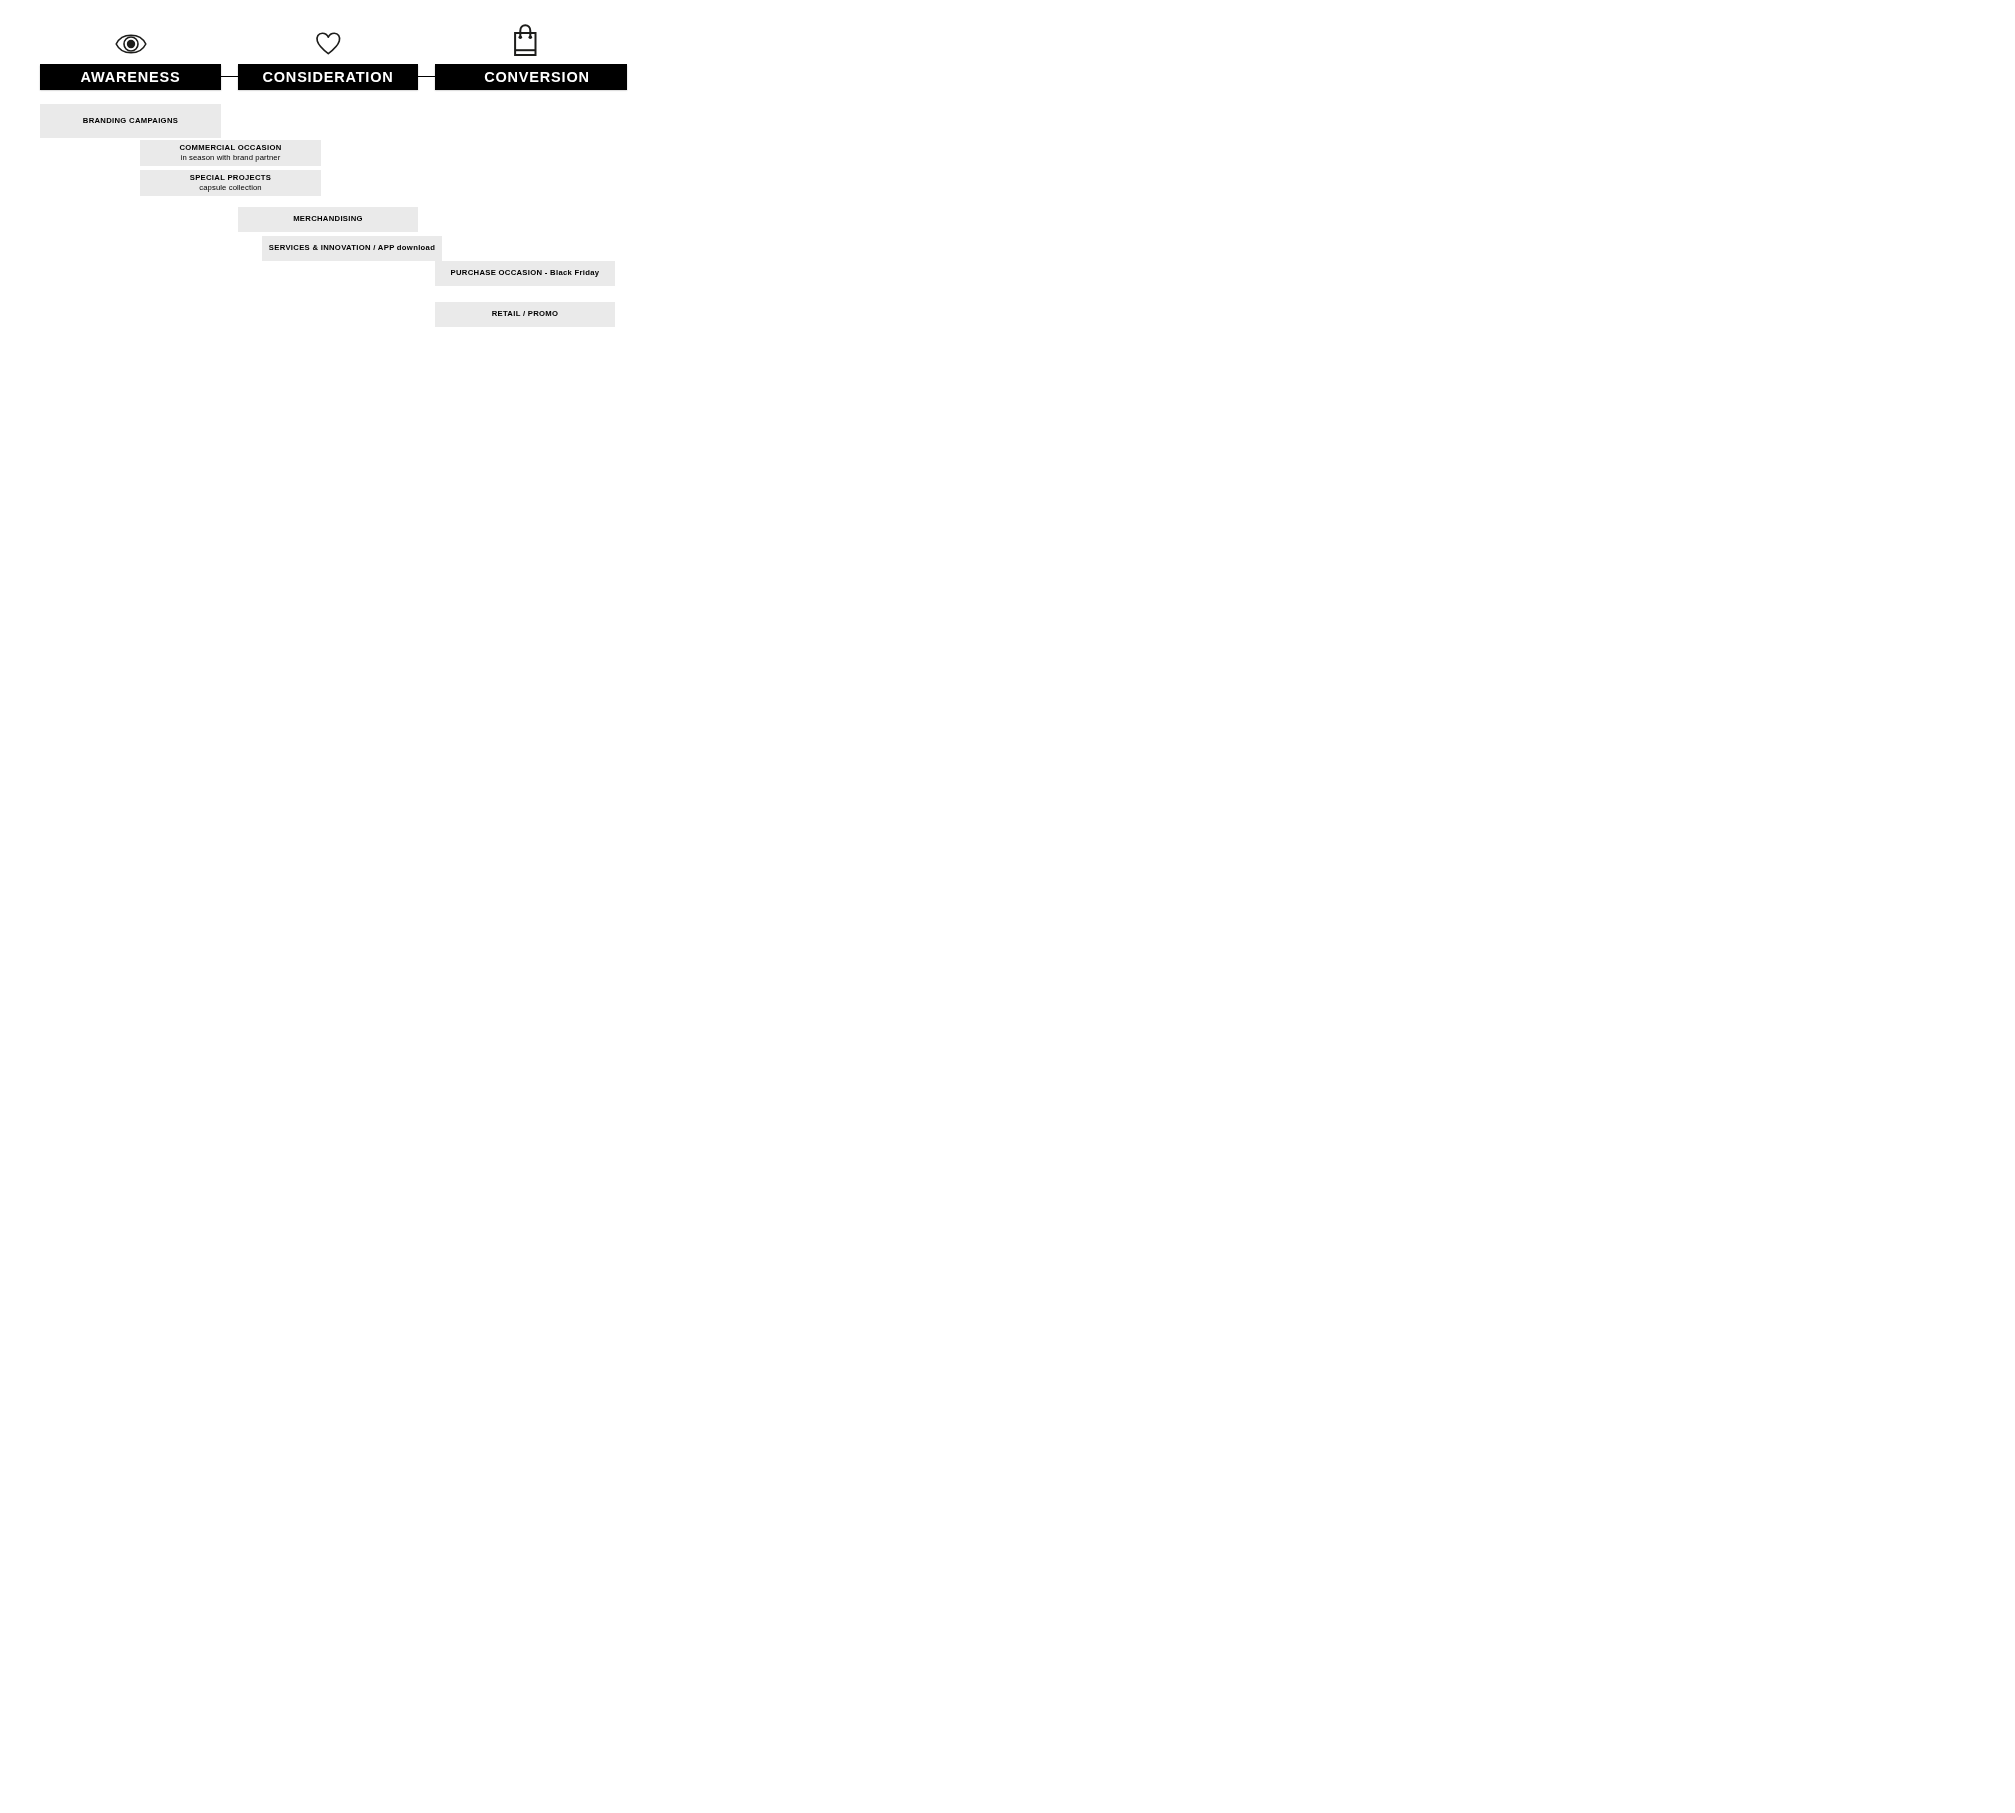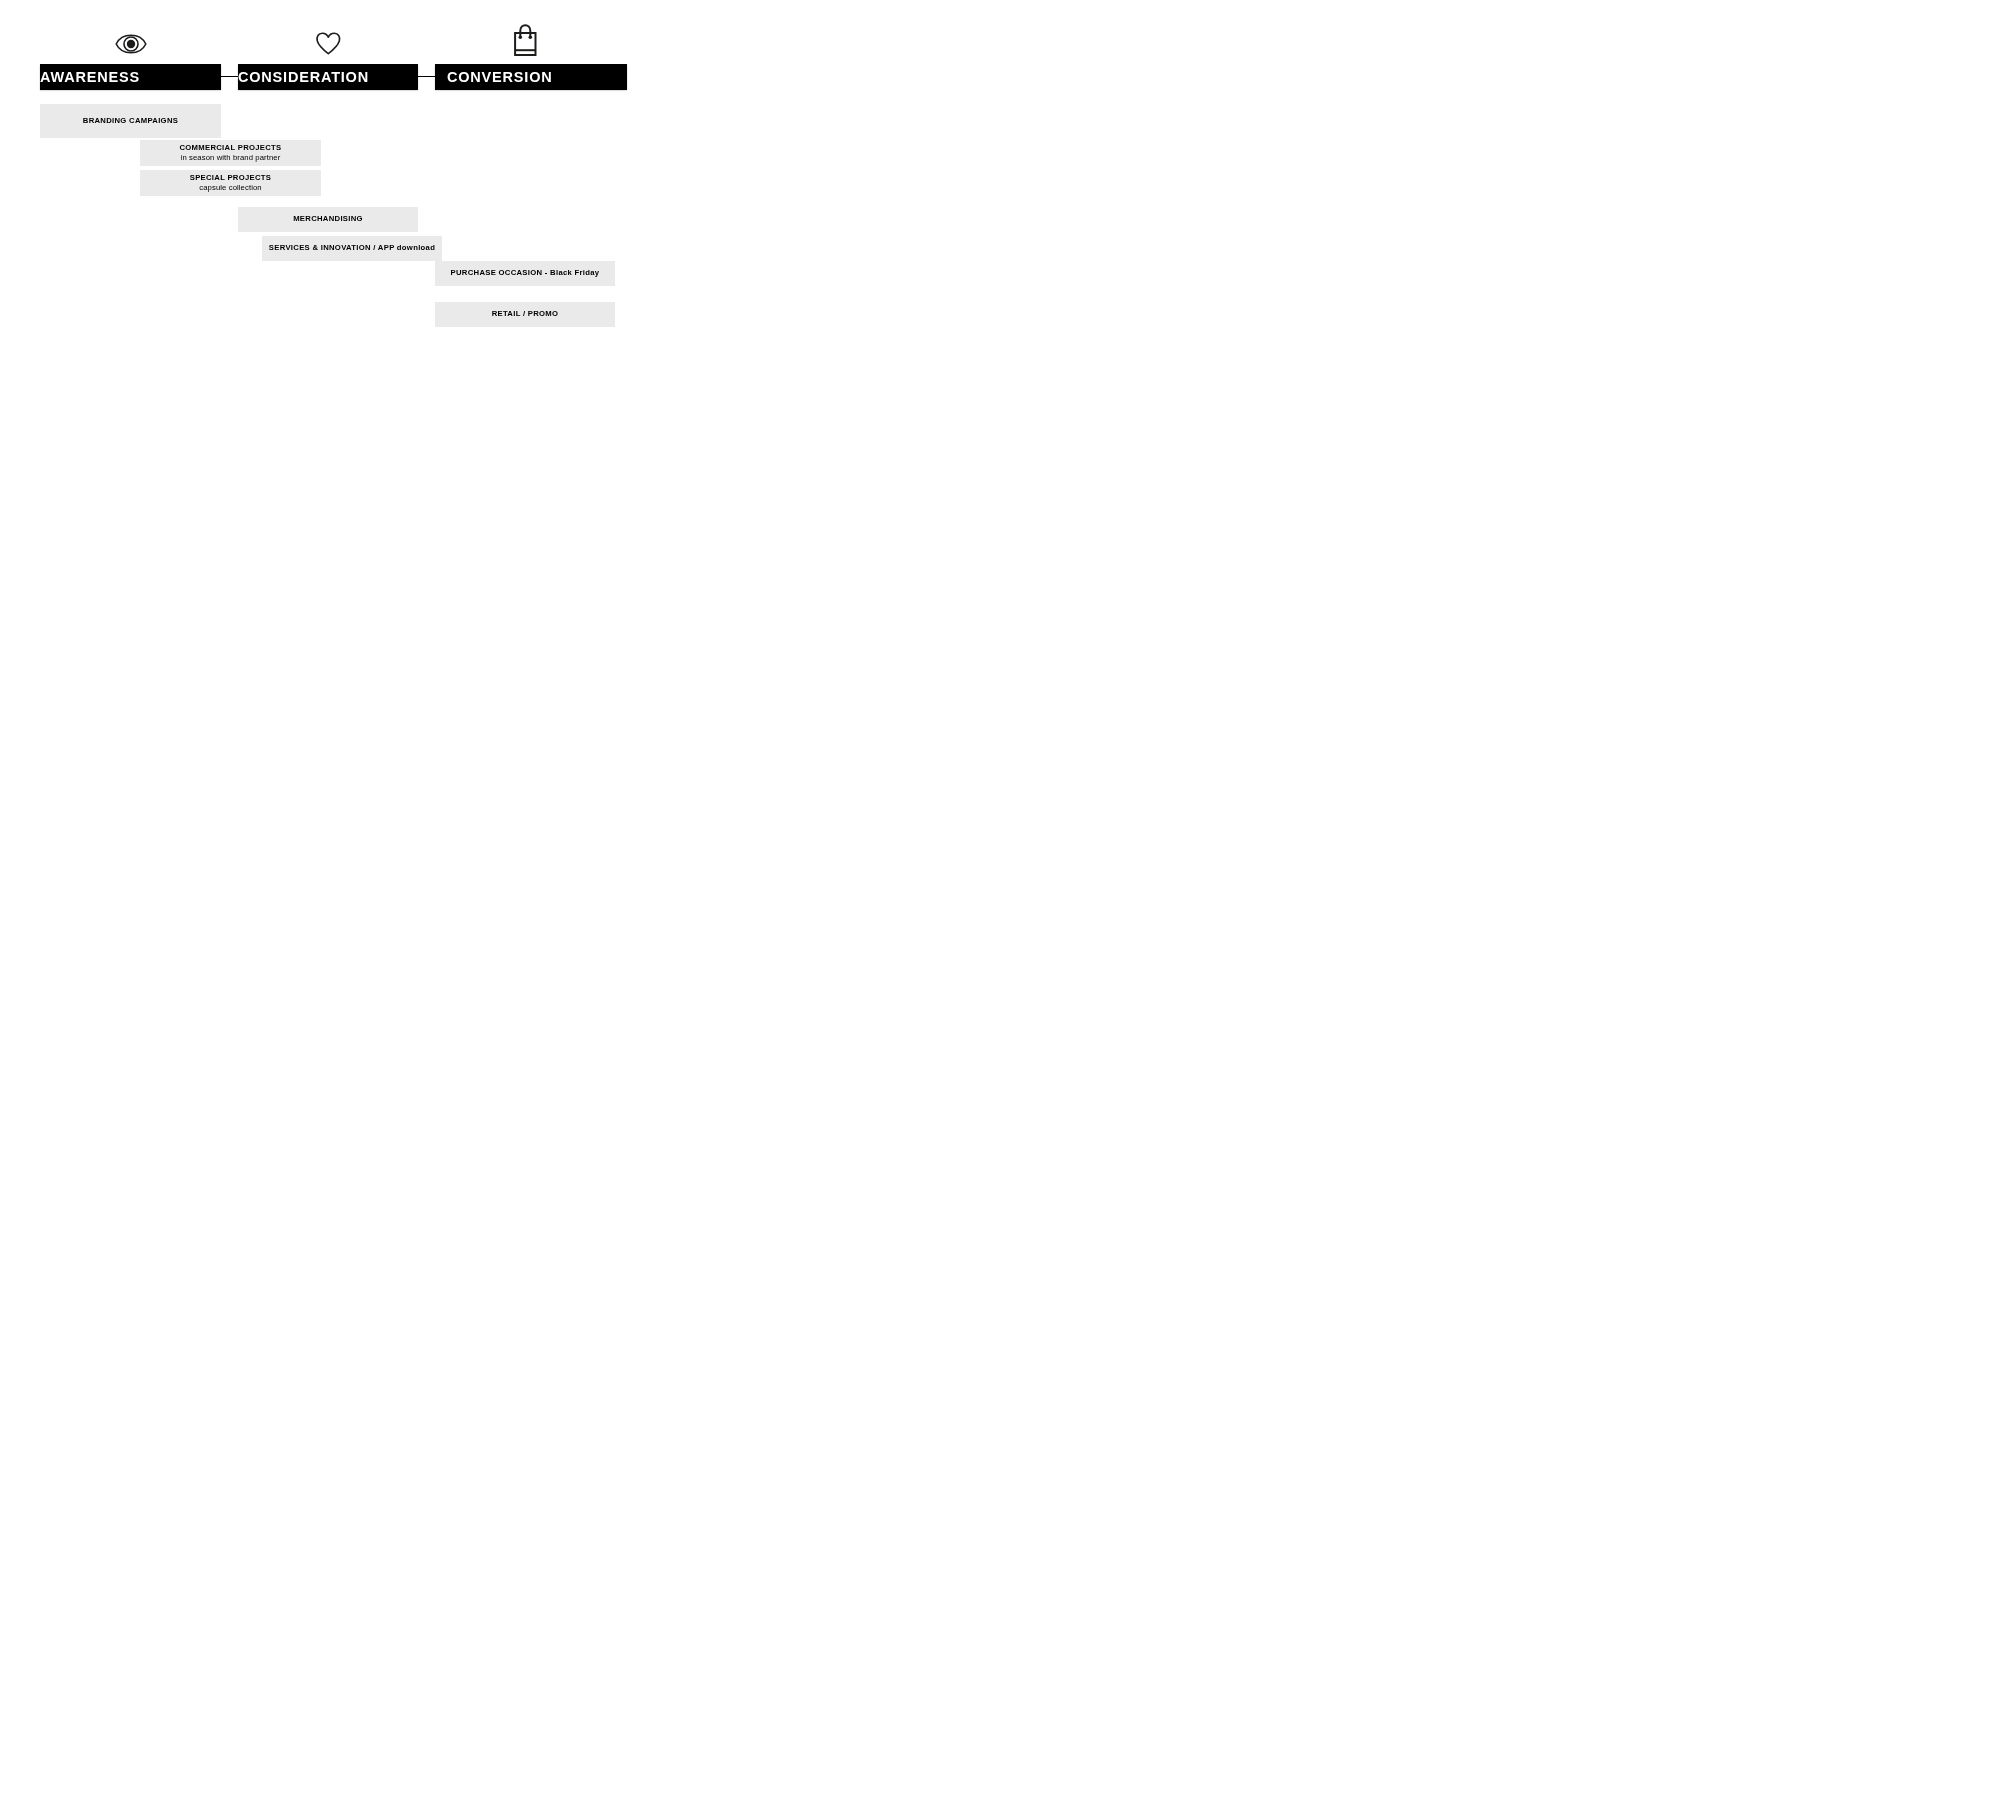--- a/index.html
+++ b/index.html
@@ -18,20 +18,21 @@
 
   
   .stage-bar {
     position: absolute;
     top: 64px;
     height: 26px;
     background: #000000;
     color: #ffffff;
     display: flex;
     align-items: center;
+    justify-content: center;
     font-weight: 700;
     font-size: 14.5px;
     letter-spacing: 0.8px;
     box-shadow: 0 0.8px 1.6px rgba(0,0,0,0.28);
     z-index: 2;
     white-space: nowrap;
   }
   #bar-awareness     { left: 40px;  width: 181px; }
   #bar-consideration { left: 238px;  width: 180px; }
   #bar-conversion    { left: 435px; width: 180px; padding-left: 12px; }
@@ -127,21 +128,21 @@
   </div>
   <div class="stage-bar" id="bar-conversion">
     <span>CONVERSION</span>
   </div>
 
   <div class="activity-box" id="box-branding">
     <span class="t1">BRANDING CAMPAIGNS</span>
   </div>
 
   <div class="activity-box" id="box-commercial">
-    <span class="t1">COMMERCIAL PROJECTS</span>
+    <span class="t1">COMMERCIAL OCCASION</span>
     <span class="t2">in season with brand partner</span>
   </div>
 
   <div class="activity-box" id="box-special">
     <span class="t1">SPECIAL PROJECTS</span>
     <span class="t2">capsule collection</span>
   </div>
 
   <div class="activity-box" id="box-merchandising">
     <span class="t1">MERCHANDISING</span>

